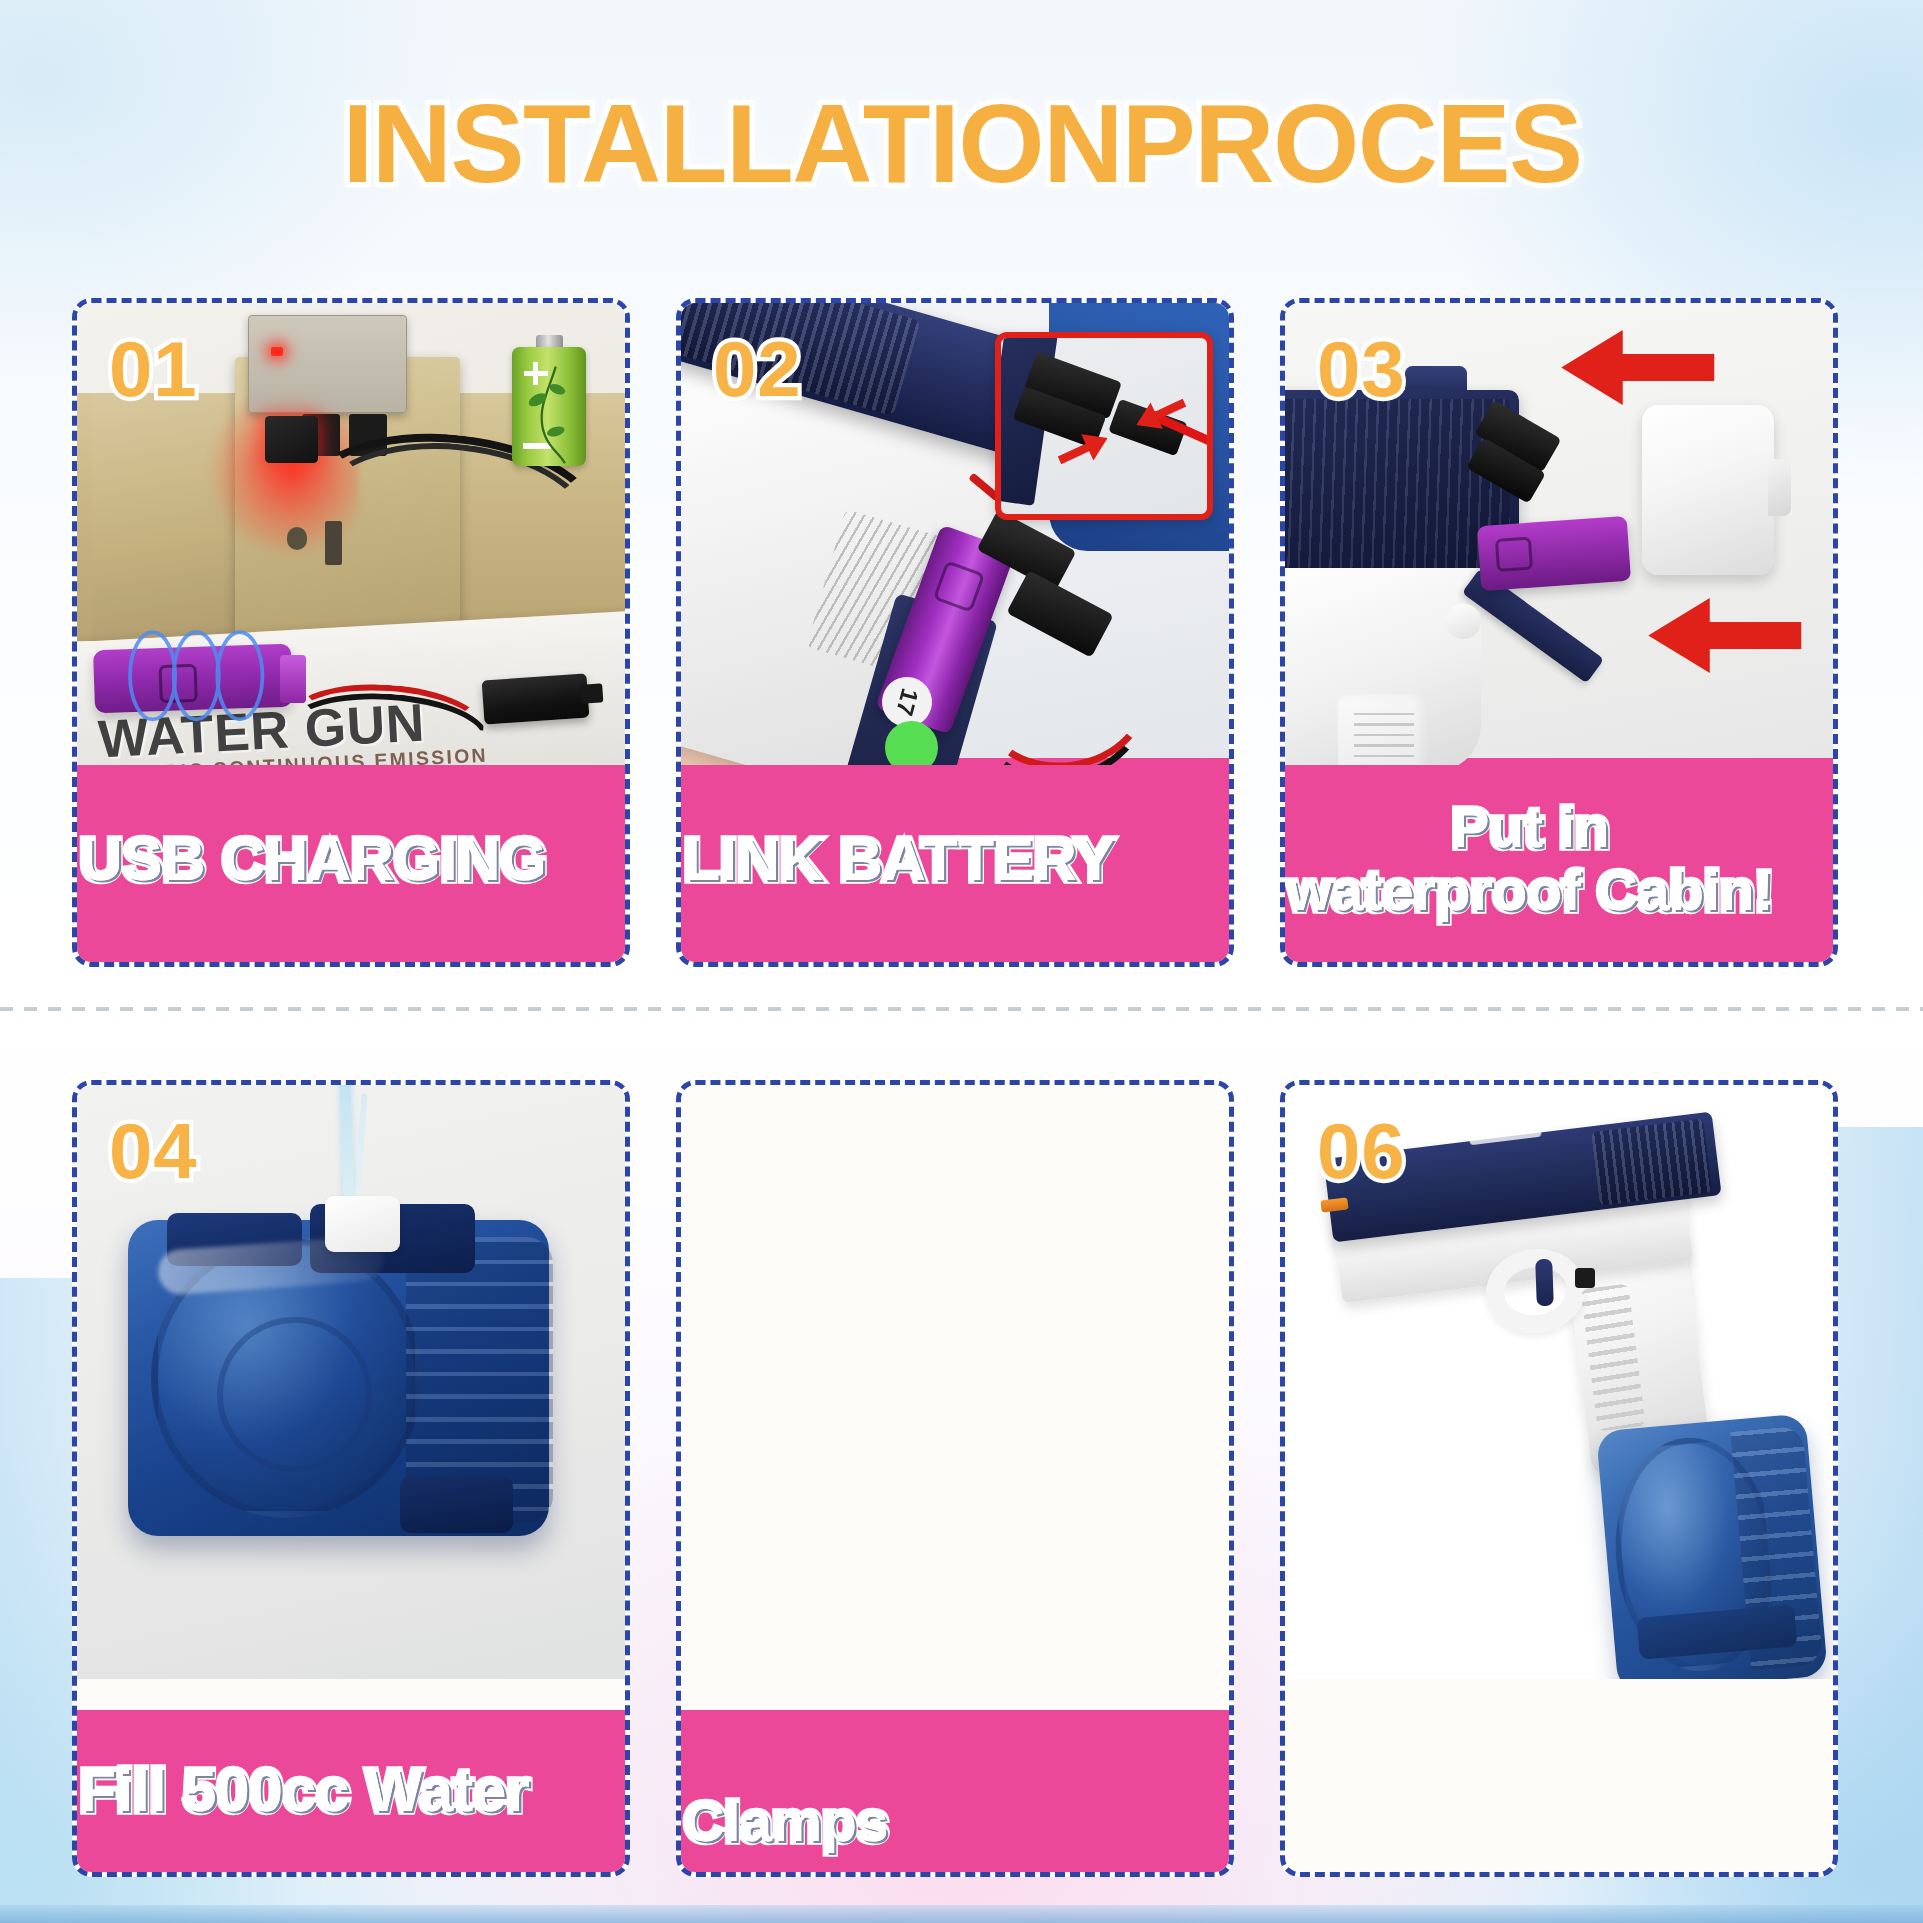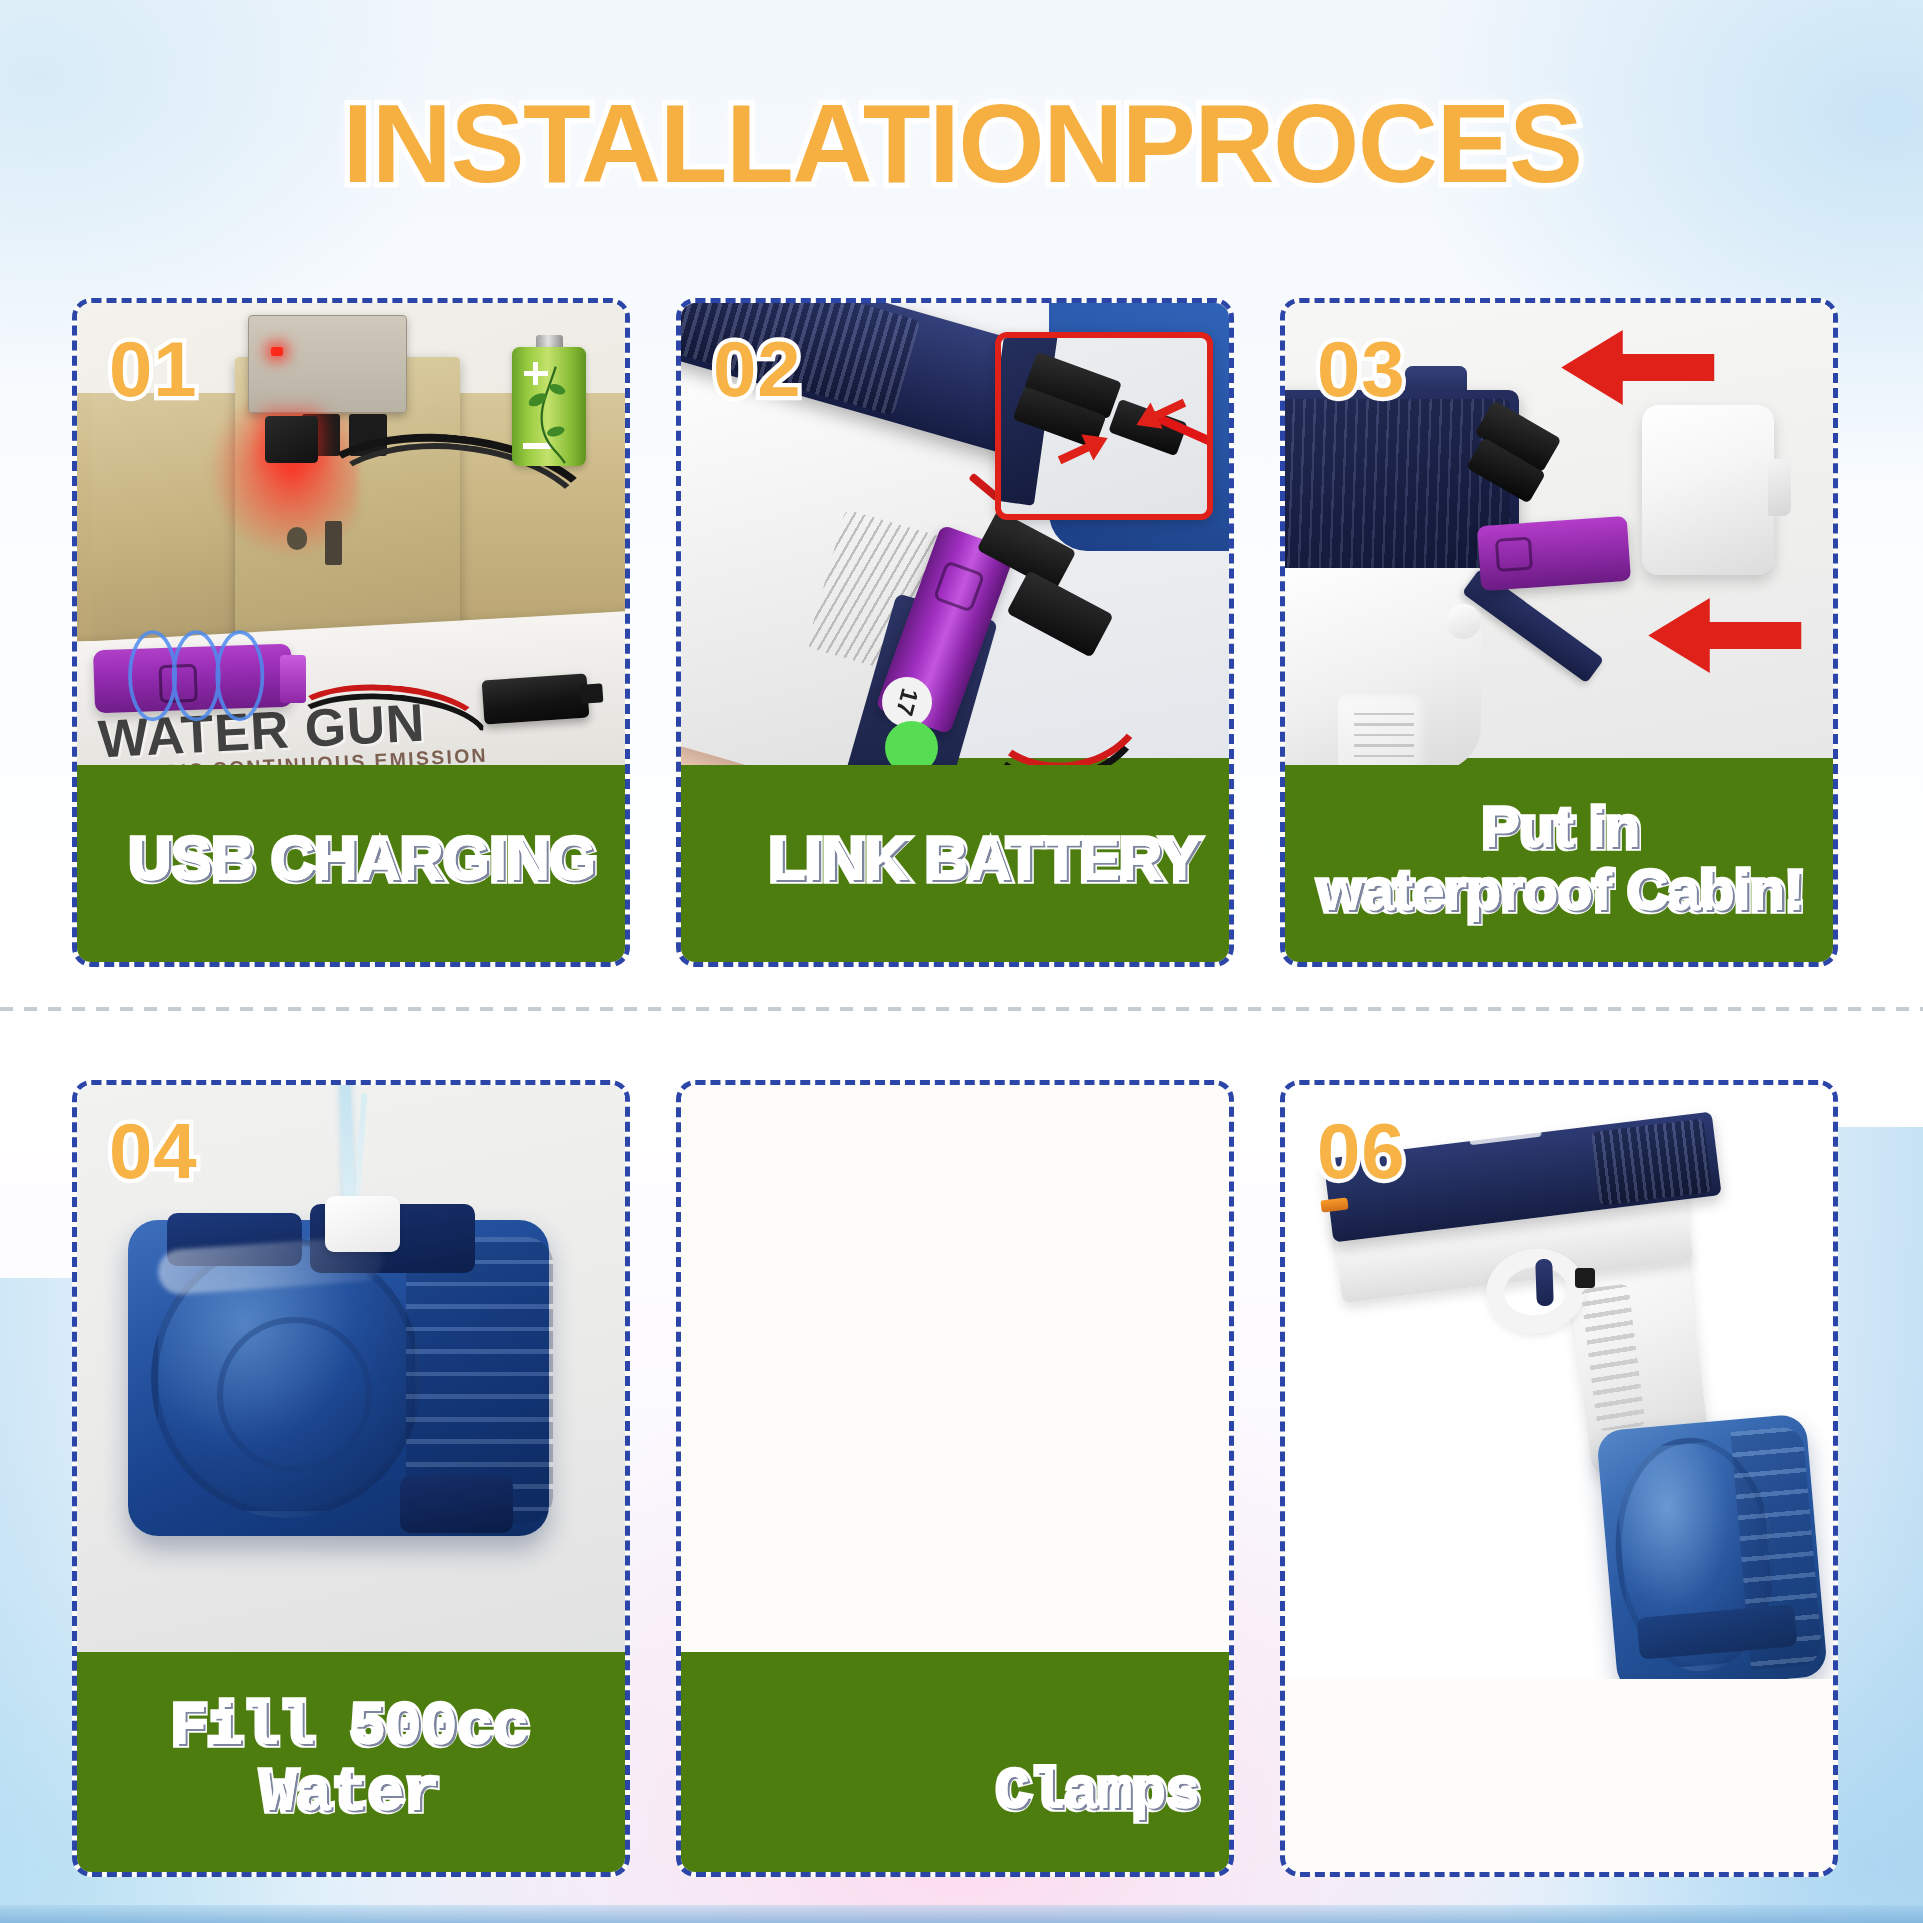--- a/index.html
+++ b/index.html
@@ -117,28 +117,28 @@
     -webkit-text-stroke: 8.3px #ffffff;
     paint-order: stroke fill;
     z-index: 20;
     line-height: 1;
     letter-spacing: 0.8px;
   }
 
   .label-band {
     position: absolute;
     left: 0; right: 0; bottom: 0;
-    background: #4d7c0f;
+    background: #ec4899;
     display: flex;
     align-items: center;
-    justify-content: flex-end;
-    padding: 0 28px;
+    justify-content: flex-start;
+    padding: 0 3px;
   }
   .card.short .label-band { height: 204px; }
-  .card.tall  .label-band { height: 220px; font-family: Liberation Mono, monospace; }
+  .card.tall  .label-band { height: 162px; }
 
   .label-text {
     color: #ffffff;
     font-weight: 800;
     text-align: center;
     line-height: 1.12;
     -webkit-text-stroke: 7.5px #ffffff;
     paint-order: stroke fill;
     text-shadow:
       0 0 0 #fff,

